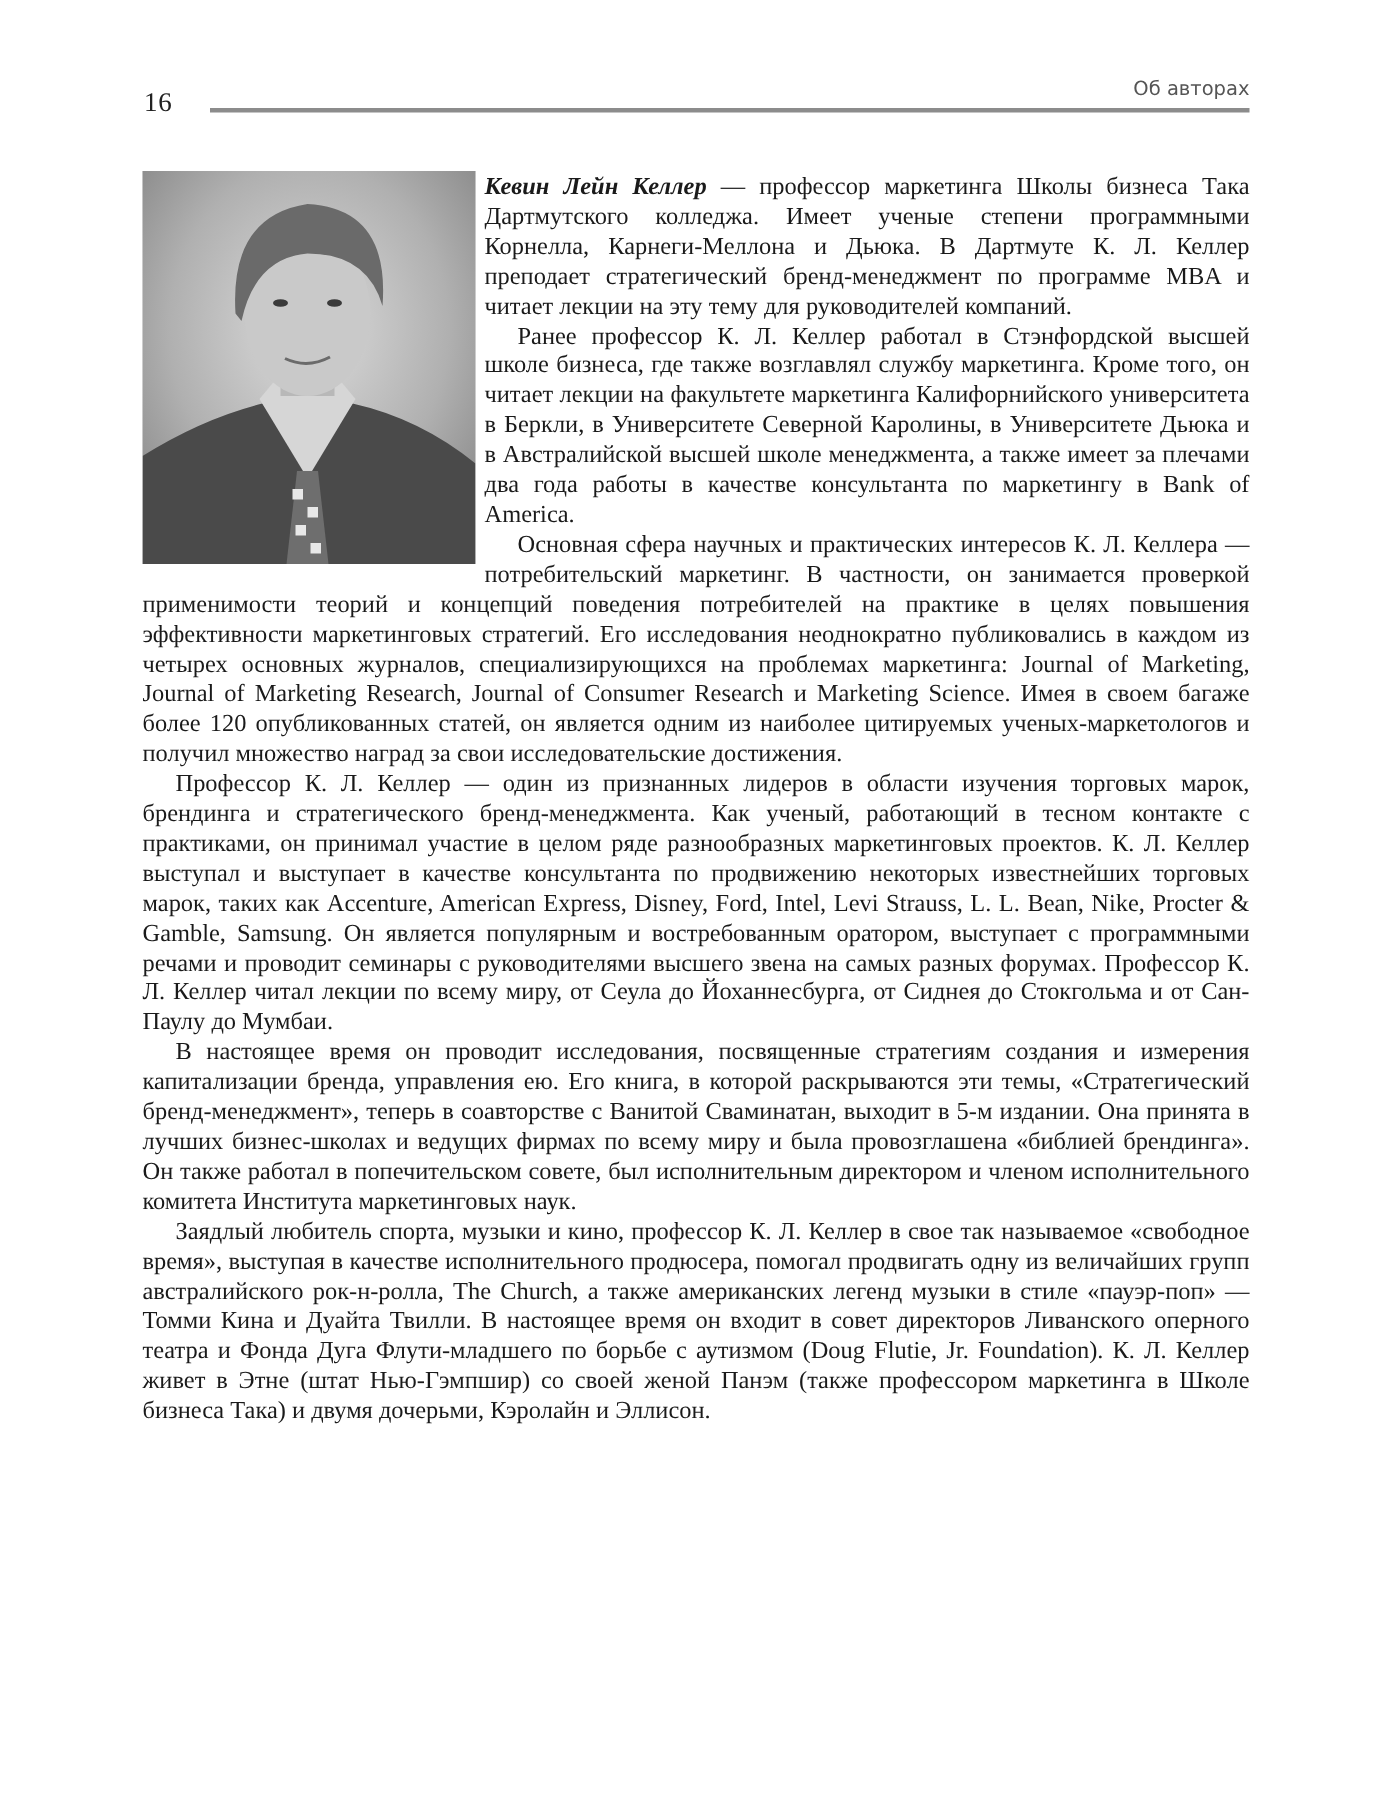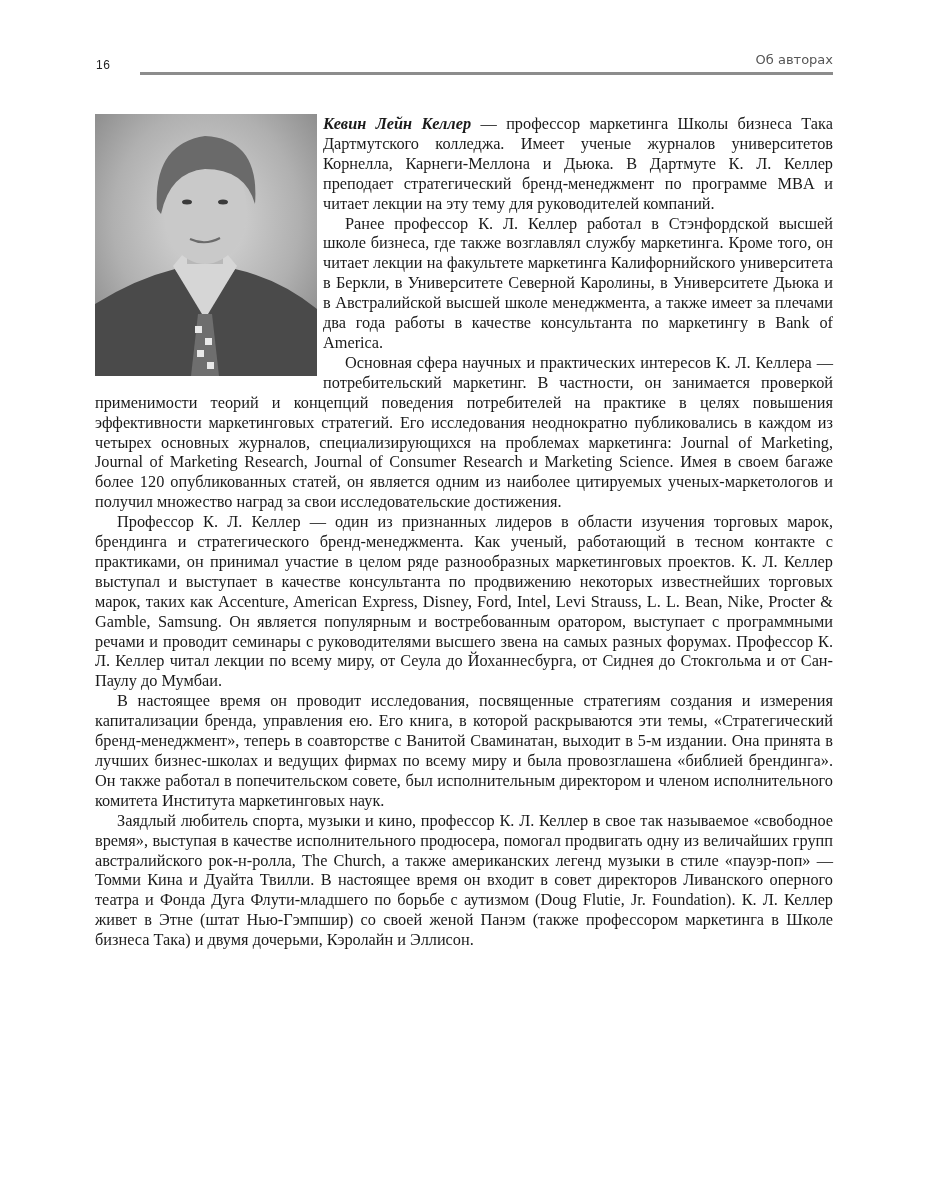--- a/index.html
+++ b/index.html
@@ -1,19 +1,19 @@
 <!DOCTYPE html>
 <html><head>
 <meta charset="utf-8">
 <style>
   html, body { margin:0; padding:0; background:#ffffff; }
   body { width:927px; height:1200px; position:relative; overflow:hidden; }
   .page-number {
     position:absolute; left:96px; top:58px;
-    font-family:Liberation Sans, sans-serif; font-size:12px; color:#222; letter-spacing:0.5px;
+    font-family:Liberation Serif, serif; font-size:18px; color:#222; letter-spacing:0.5px;
   }
   .running-head {
     position:absolute; right:94px; top:52px;
     font-family:"DejaVu Sans", sans-serif; font-size:13px; color:#555;margin-left:25px;
   }
   .header-rule {
     position:absolute; left:140px; right:94px; top:72px; height:3px; background:#8c8c8c;
   }
   .photo {
     position:absolute; left:95px; top:114px; width:222px; height:262px;
@@ -67,19 +67,19 @@
 
     <ellipse cx="92" cy="88" rx="5" ry="2.5" fill="#3a3a3a"></ellipse>
     <ellipse cx="128" cy="88" rx="5" ry="2.5" fill="#3a3a3a"></ellipse>
 
     <path d="M95 125 Q110 132 125 124" stroke="#6a6a6a" stroke-width="2" fill="none"></path>
   </svg>
 </div>
 
 <div class="text-block">
   <div class="float-spacer"></div>
-  <p class="first"><b>Кевин Лейн Келлер</b><span> — профессор маркетинга Школы бизнеса Така Дартмутского колледжа. Имеет ученые журналов университетов Корнелла, Карнеги-Меллона и Дьюка. В Дартмуте К. Л. Келлер преподает стратегический бренд-менеджмент по программе MBA и читает лекции на эту тему для руководителей компаний.</span></p>
+  <p class="first"><b>Кевин Лейн Келлер</b><span> — профессор маркетинга Школы бизнеса Така Дартмутского колледжа. Имеет ученые степени программными Корнелла, Карнеги-Меллона и Дьюка. В Дартмуте К. Л. Келлер преподает стратегический бренд-менеджмент по программе MBA и читает лекции на эту тему для руководителей компаний.</span></p>
   <p>Ранее профессор К. Л. Келлер работал в Стэнфордской высшей школе бизнеса, где также возглавлял службу маркетинга. Кроме того, он читает лекции на факультете маркетинга Калифорнийского университета в Беркли, в Университете Северной Каролины, в Университете Дьюка и в Австралийской высшей школе менеджмента, а также имеет за плечами два года работы в качестве консультанта по маркетингу в Bank of America.</p>
   <p>Основная сфера научных и практических интересов К. Л. Келлера — потребительский маркетинг. В частности, он занимается проверкой применимости теорий и концепций поведения потребителей на практике в целях повышения эффективности маркетинговых стратегий. Его исследования неоднократно публиковались в каждом из четырех основных журналов, специализирующихся на проблемах маркетинга: Journal of Marketing, Journal of Marketing Research, Journal of Consumer Research и Marketing Science. Имея в своем багаже более 120 опубликованных статей, он является одним из наиболее цитируемых ученых-маркетологов и получил множество наград за свои исследовательские достижения.</p>
   <p>Профессор К. Л. Келлер — один из признанных лидеров в области изучения торговых марок, брендинга и стратегического бренд-менеджмента. Как ученый, работающий в тесном контакте с практиками, он принимал участие в целом ряде разнообразных маркетинговых проектов. К. Л. Келлер выступал и выступает в качестве консультанта по продвижению некоторых известнейших торговых марок, таких как Accenture, American Express, Disney, Ford, Intel, Levi Strauss, L. L. Bean, Nike, Procter &amp; Gamble, Samsung. Он является популярным и востребованным оратором, выступает с программными речами и проводит семинары с руководителями высшего звена на самых разных форумах. Профессор К. Л. Келлер читал лекции по всему миру, от Сеула до Йоханнесбурга, от Сиднея до Стокгольма и от Сан-Паулу до Мумбаи.</p>
   <p>В настоящее время он проводит исследования, посвященные стратегиям создания и измерения капитализации бренда, управления ею. Его книга, в которой раскрываются эти темы, «Стратегический бренд-менеджмент», теперь в соавторстве с Ванитой Сваминатан, выходит в 5-м издании. Она принята в лучших бизнес-школах и ведущих фирмах по всему миру и была провозглашена «библией брендинга». Он также работал в попечительском совете, был исполнительным директором и членом исполнительного комитета Института маркетинговых наук.</p>
   <p>Заядлый любитель спорта, музыки и кино, профессор К. Л. Келлер в свое так называемое «свободное время», выступая в качестве исполнительного продюсера, помогал продвигать одну из величайших групп австралийского рок-н-ролла, The Church, а также американских легенд музыки в стиле «пауэр-поп» — Томми Кина и Дуайта Твилли. В настоящее время он входит в совет директоров Ливанского оперного театра и Фонда Дуга Флути-младшего по борьбе с аутизмом (Doug Flutie, Jr. Foundation). К. Л. Келлер живет в Этне (штат Нью-Гэмпшир) со своей женой Панэм (также профессором маркетинга в Школе бизнеса Така) и двумя дочерьми, Кэролайн и Эллисон.</p>
 </div>
 
 </body></html>

